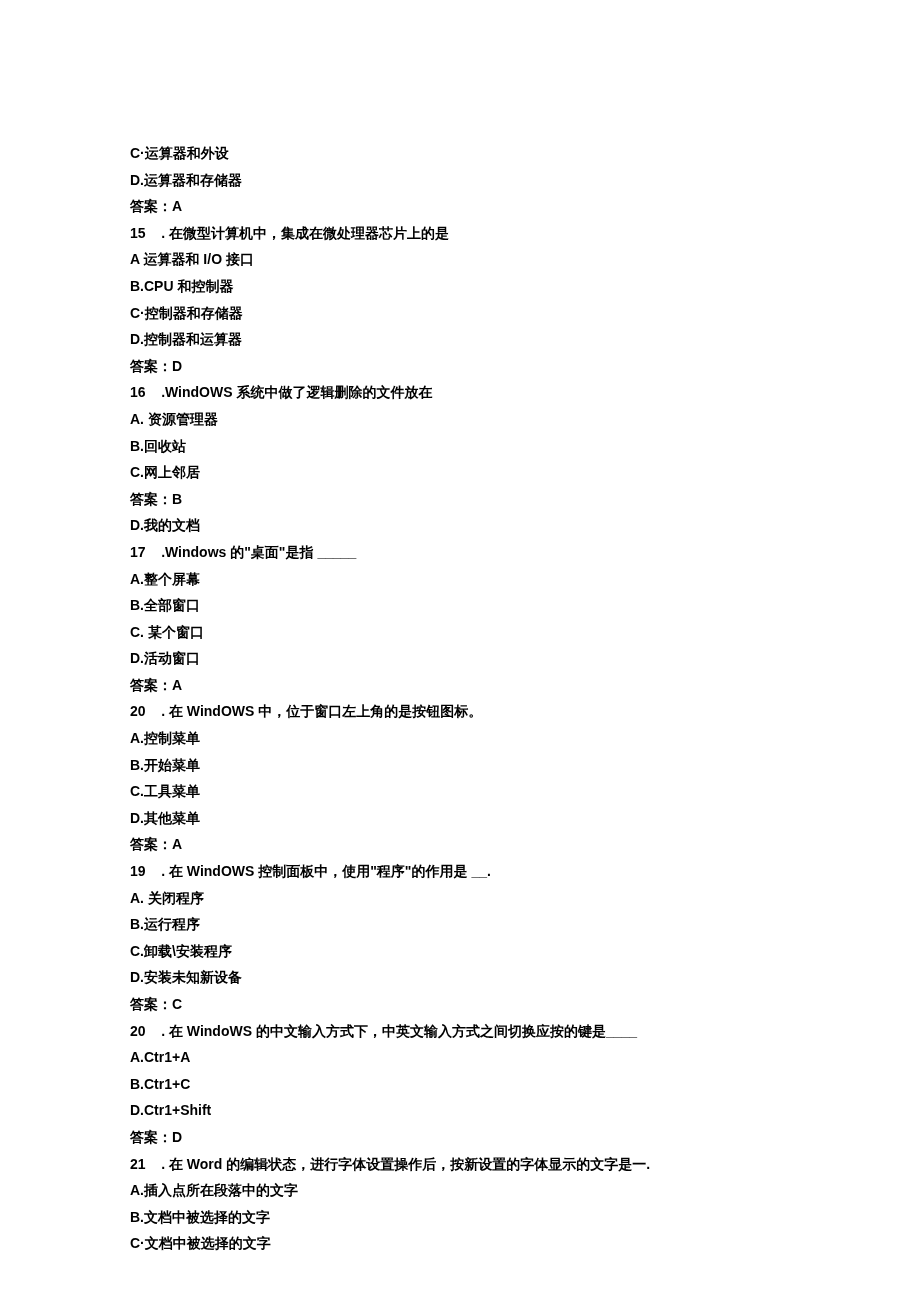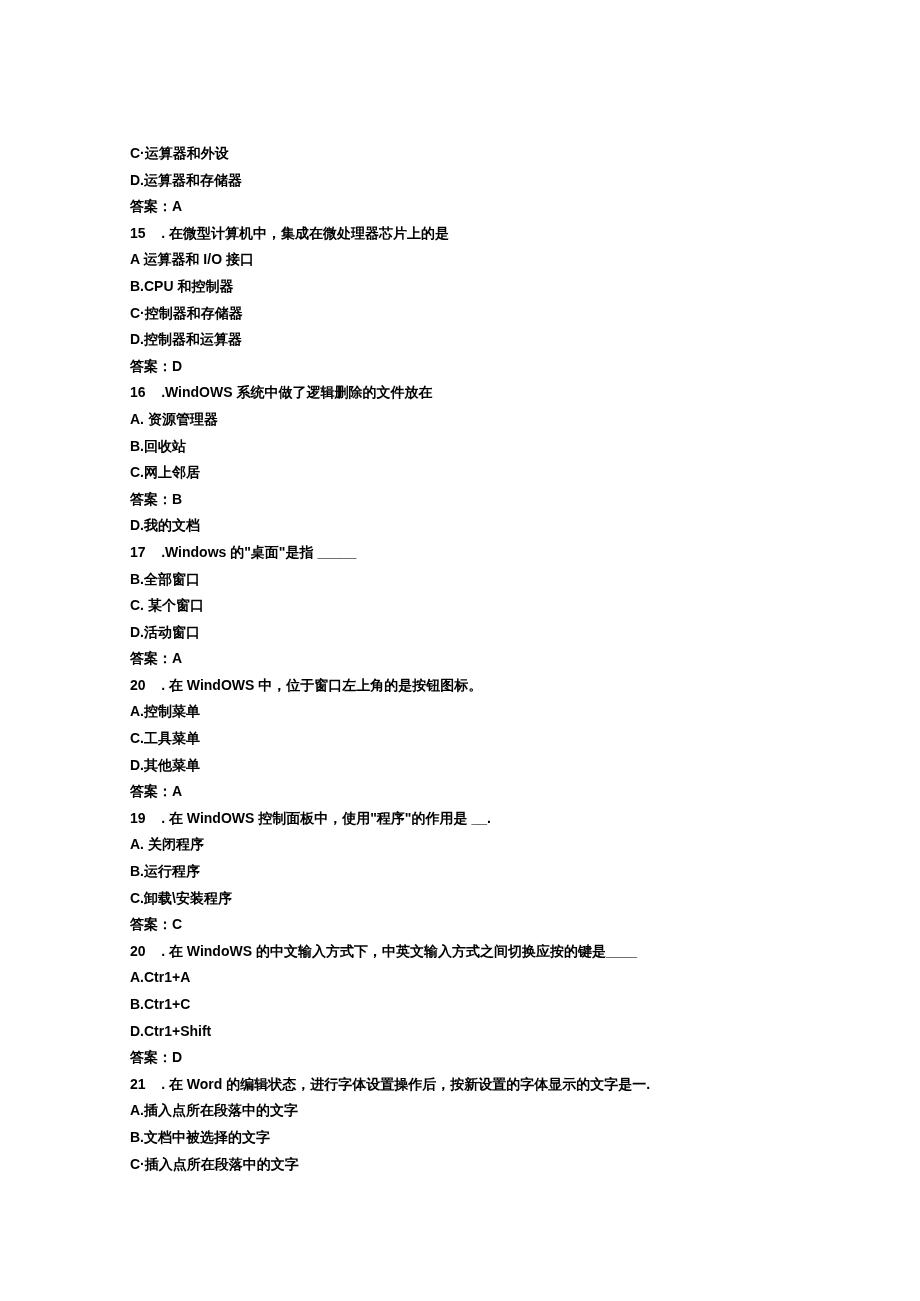--- a/index.html
+++ b/index.html
@@ -35,36 +35,39 @@
   <div class="line">C·控制器和存储器</div>
   <div class="line">D.控制器和运算器</div>
   <div class="line">答案：D</div>
   <div class="line">16    .WindOWS 系统中做了逻辑删除的文件放在</div>
   <div class="line">A. 资源管理器</div>
   <div class="line">B.回收站</div>
   <div class="line">C.网上邻居</div>
   <div class="line">答案：B</div>
   <div class="line">D.我的文档</div>
   <div class="line">17    .Windows 的"桌面"是指 _____</div>
+  <div class="line">A.整个屏幕</div>
   <div class="line">B.全部窗口</div>
   <div class="line">C. 某个窗口</div>
   <div class="line">D.活动窗口</div>
   <div class="line">答案：A</div>
   <div class="line">20    . 在 WindOWS 中，位于窗口左上角的是按钮图标。</div>
   <div class="line">A.控制菜单</div>
+  <div class="line">B.开始菜单</div>
   <div class="line">C.工具菜单</div>
   <div class="line">D.其他菜单</div>
   <div class="line">答案：A</div>
   <div class="line">19    . 在 WindOWS 控制面板中，使用"程序"的作用是 __.</div>
   <div class="line">A. 关闭程序</div>
   <div class="line">B.运行程序</div>
   <div class="line">C.卸载\安装程序</div>
+  <div class="line">D.安装未知新设备</div>
   <div class="line">答案：C</div>
   <div class="line">20    . 在 WindoWS 的中文输入方式下，中英文输入方式之间切换应按的键是____</div>
   <div class="line">A.Ctr1+A</div>
   <div class="line">B.Ctr1+C</div>
   <div class="line">D.Ctr1+Shift</div>
   <div class="line">答案：D</div>
   <div class="line">21    . 在 Word 的编辑状态，进行字体设置操作后，按新设置的字体显示的文字是一.</div>
   <div class="line">A.插入点所在段落中的文字</div>
   <div class="line">B.文档中被选择的文字</div>
-  <div class="line">C·插入点所在段落中的文字</div>
+  <div class="line">C·文档中被选择的文字</div>
 </div>
 
 </body></html>

